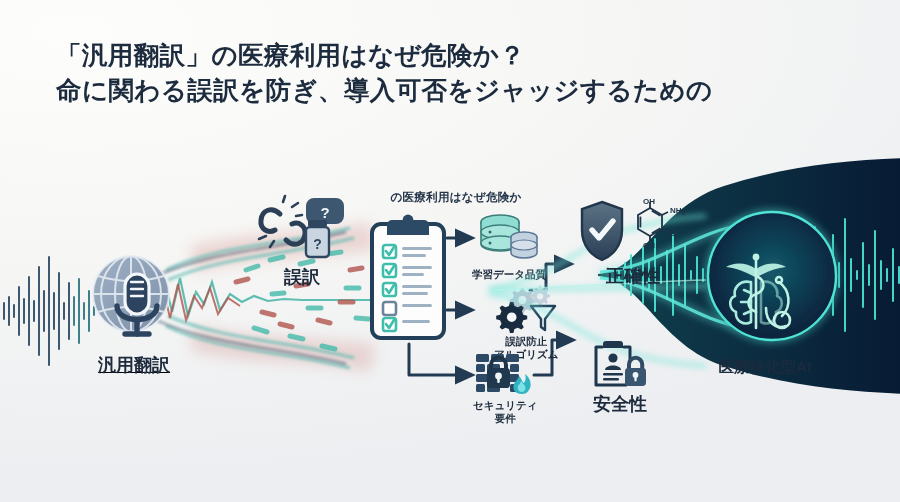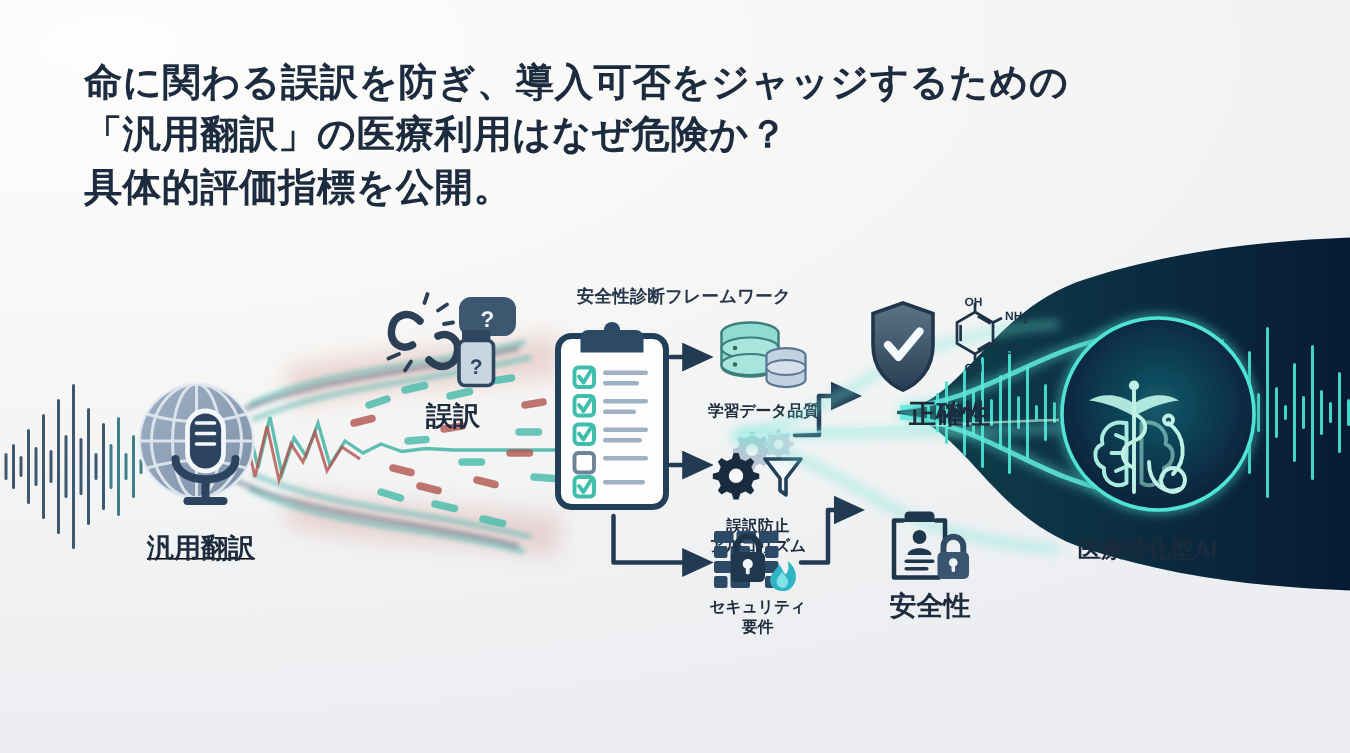--- a/index.html
+++ b/index.html
@@ -52,23 +52,22 @@
   .connectors{position:absolute;left:0;top:0;}
   .rightglow{position:absolute;left:470px;top:180px;}
   svg{display:block;overflow:visible;}
 </style>
 </head>
 <body>
 
 <div id="stage">
 
   <div class="headline">
+    <div>「汎用翻訳」の医療利用はなぜ危険か？</div>
     <div>命に関わる誤訳を防ぎ、導入可否をジャッジするための</div>
-    <div>「汎用翻訳」の医療利用はなぜ危険か？</div>
-    <div>具体的評価指標を公開。</div>
   </div>
 
   <div class="darkfield">
     <svg width="310" height="250" viewBox="0 0 310 250" aria-hidden="true">
       <defs>
         <linearGradient id="dfg" x1="0" y1="0" x2="1" y2="0">
           <stop offset="0%" stop-color="#10424b"></stop>
           <stop offset="35%" stop-color="#0d3345"></stop>
           <stop offset="100%" stop-color="#071a33"></stop>
         </linearGradient>
@@ -323,21 +322,21 @@
           <rect x="2" y="0" width="19" height="7" rx="2" fill="#2e4660"></rect>
           <rect x="0" y="7" width="23" height="30" rx="4" fill="#c9d6e2" stroke="#2e4660" stroke-width="2.4"></rect>
           <text x="11.5" y="29" font-size="14" font-weight="700" fill="#2e4660" text-anchor="middle" font-family="'Liberation Sans',sans-serif">?</text>
         </g>
       </svg>
     </span>
     <span class="cap cap-md" style="margin-top:7px;">誤訳</span>
   </div>
 
 
-  <div class="fwtitle">安全性診断フレームワーク</div>
+  <div class="fwtitle">の医療利用はなぜ危険か</div>
 
   <div class="connectors">
     <svg width="900" height="502" viewBox="0 0 900 502">
       <defs>
         <marker id="ah" markerWidth="7" markerHeight="7" refX="5.4" refY="3.2" orient="auto">
           <path d="M0,0 L7,3.2 L0,6.4 Z" fill="#223b52"></path>
         </marker>
       </defs>
       <g fill="none" stroke="#223b52" stroke-width="3" stroke-linecap="round" stroke-linejoin="round">
 
@@ -402,21 +401,21 @@
         <g>
           <ellipse cx="46" cy="23" rx="13" ry="5" fill="#c3d2e0" stroke="#5b7694" stroke-width="1.5"></ellipse>
           <path d="M33,23 v16 a13,5 0 0 0 26,0 v-16" fill="#c3d2e0" stroke="#5b7694" stroke-width="1.5"></path>
           <ellipse cx="46" cy="31" rx="13" ry="5" fill="#d5e0ea" stroke="#5b7694" stroke-width="1.2"></ellipse>
         </g>
       </svg>
     </span>
     <span class="cap cap-xs" style="margin-top:4px;">学習データ品質</span>
   </div>
 
-  <div class="node" style="left:473px;top:286px;gap:10px;">
+  <div class="node" style="left:494px;top:286px;">
     <span class="glyph">
       <svg width="62" height="46" viewBox="0 0 62 46">
 
         <g fill="#b9c6d3">
           <path d="M26,2 l2.8,0 l.9,3.2 l2.8,1.2 l2.9,-1.6 l2,2 l-1.6,2.9 l1.2,2.8 l3.2,.9 l0,2.8 l-3.2,.9 l-1.2,2.8
                    l1.6,2.9 l-2,2 l-2.9,-1.6 l-2.8,1.2 l-.9,3.2 l-2.8,0 l-.9,-3.2 l-2.8,-1.2 l-2.9,1.6 l-2,-2 l1.6,-2.9
                    l-1.2,-2.8 l-3.2,-.9 l0,-2.8 l3.2,-.9 l1.2,-2.8 l-1.6,-2.9 l2,-2 l2.9,1.6 l2.8,-1.2 Z"></path>
           <circle cx="27.4" cy="14" r="4" fill="#eef1f4"></circle>
         </g>
         <g fill="#c7d2de">

